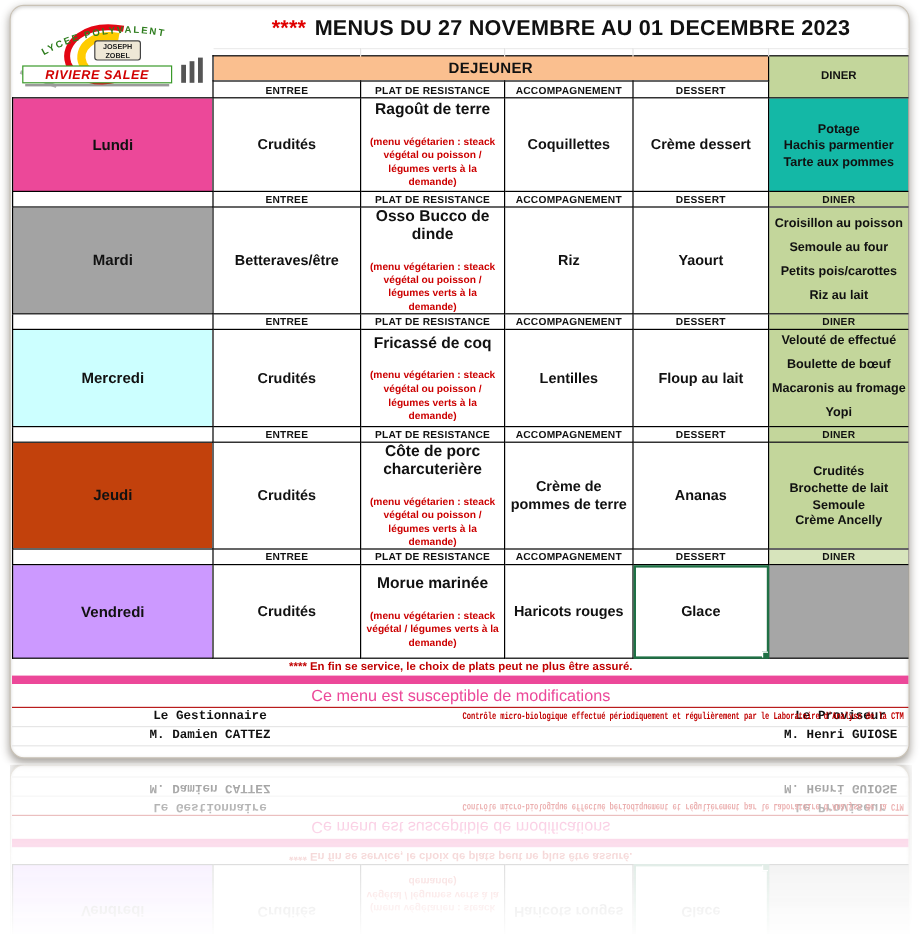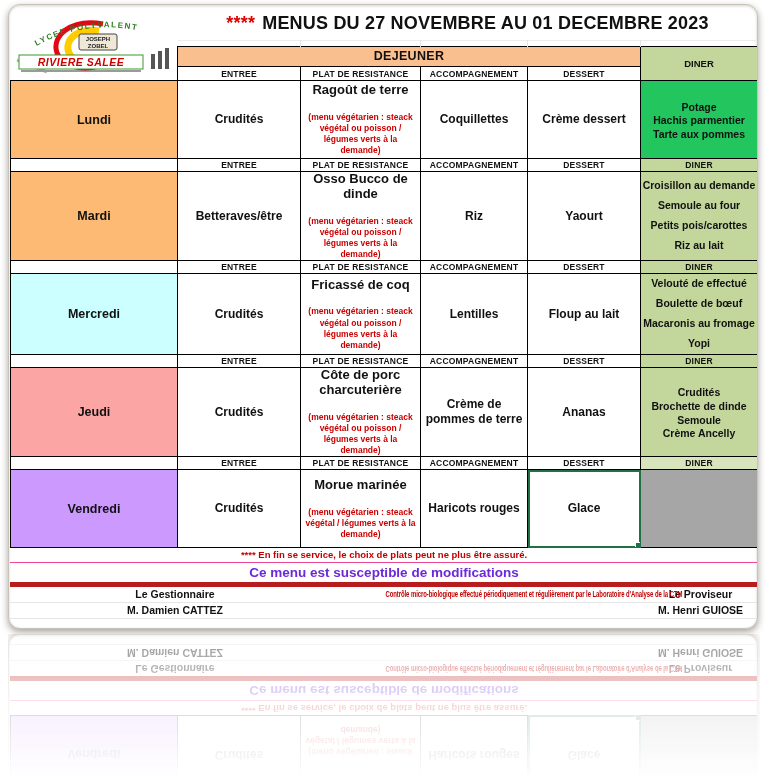--- a/index.html
+++ b/index.html
@@ -46,23 +46,23 @@
   .diner-top .dlines{padding-top:3px;}
   .diner-spread .dline{padding:3.2px 0;}
   
   .selected-cell{outline:2px solid #1f7145;outline-offset:-2px;position:relative;overflow:visible;}
   .selected-cell .handle{
     position:absolute;right:-3px;bottom:-3px;width:6px;height:6px;
     background:#1f7145;border:1px solid #fff;z-index:3;
   }
   
   .foot{width:748px;}
-  .foot-note{height:14px;line-height:14px;font-size:9.5px;font-weight:bold;color:#c00000;text-align:center;border-bottom:1px solid #ec4899;}
-  .foot-warning{height:19px;line-height:19px;font-size:13.5px;font-weight:bold;color:#6d28d9;text-align:center;border-bottom:5px solid #b91c1c;}
-  .sig-row{display:flex;height:15px;line-height:15px;font-weight:bold;border-bottom:1px solid #e6e6e6;}
+  .foot-note{height:14px;line-height:14px;font-size:9.5px;font-weight:bold;color:#c00000;text-align:center;border-bottom:7px solid #ec4899;}
+  .foot-warning{height:19px;line-height:19px;font-size:13.5px;font-weight:normal;color:#ec4899;text-align:center;border-bottom:1px solid #b91c1c;}
+  .sig-row{display:flex;height:15px;line-height:15px;font-weight:bold;border-bottom:1px solid #e6e6e6;font-family:Liberation Mono, monospace;}
   .sig-left{width:330px;text-align:center;font-size:10.5px;}
   .sig-mid{width:303px;text-align:center;font-size:8.5px;color:#c00000;white-space:nowrap;transform:scaleX(.7);transform-origin:center;letter-spacing:-.1px;}
   .sig-right{width:115px;text-align:center;font-size:10.5px;}
   .foot-strip{height:9px;}
   
   .reflection{
     position:relative;height:182px;margin:5px 8px 0;overflow:hidden;opacity:.9;
     filter:blur(.4px);
     -webkit-mask-image:linear-gradient(to bottom,rgba(0,0,0,.5) 0%,rgba(0,0,0,.16) 42%,rgba(0,0,0,0) 80%);
             mask-image:linear-gradient(to bottom,rgba(0,0,0,.5) 0%,rgba(0,0,0,.16) 42%,rgba(0,0,0,0) 80%);
@@ -122,57 +122,57 @@
       <td class="b diner-h" rowspan="2" style="background-color: rgb(195, 214, 155);">DINER</td>
     </tr>
     <tr class="r-subhdr">
       <td class="b sub">ENTREE</td>
       <td class="b sub">PLAT DE RESISTANCE</td>
       <td class="b sub">ACCOMPAGNEMENT</td>
       <td class="b sub">DESSERT</td>
     </tr>
 
     <tr class="r-day">
-      <td class="b day-name" style="background-color: #fdba74;">Lundi</td>
+      <td class="b day-name" style="background-color: #ec4899;">Lundi</td>
       <td class="b cell">Crudités</td>
       <td class="b cell plat-cell">
         <div class="plat-main">Ragoût de terre</div>
         <div class="plat-note">(menu végétarien : steack végétal ou poisson / légumes verts à la demande)</div>
       </td>
       <td class="b cell">Coquillettes</td>
       <td class="b cell">Crème dessert</td>
-      <td class="b diner-cell diner-top" style="background-color: #22c55e; margin-left: 24px;">
+      <td class="b diner-cell diner-top" style="background-color: #14b8a6; margin-left: 24px;">
             <div class="dlines">
               <div class="dline">Potage</div>
               <div class="dline">Hachis parmentier</div>
               <div class="dline">Tarte aux pommes</div>
             </div>
           </td>
     </tr>
 
     <tr class="r-rephdr">
       <td class="b"></td>
       <td class="b sub">ENTREE</td>
       <td class="b sub">PLAT DE RESISTANCE</td>
       <td class="b sub">ACCOMPAGNEMENT</td>
       <td class="b sub">DESSERT</td>
       <td class="b sub" style="background-color: rgb(195, 214, 155);">DINER</td>
     </tr>
     <tr class="r-day tall">
-      <td class="b day-name" style="background-color: #fdba74;">Mardi</td>
+      <td class="b day-name" style="background-color: #a3a3a3;">Mardi</td>
       <td class="b cell">Betteraves/être</td>
       <td class="b cell plat-cell">
         <div class="plat-main">Osso Bucco de dinde</div>
         <div class="plat-note">(menu végétarien : steack végétal ou poisson / légumes verts à la demande)</div>
       </td>
       <td class="b cell">Riz</td>
       <td class="b cell">Yaourt</td>
       <td class="b diner-cell diner-spread" style="background-color: rgb(195, 214, 155);">
             <div class="dlines">
-              <div class="dline">Croisillon au demande</div>
+              <div class="dline">Croisillon au poisson</div>
               <div class="dline">Semoule au four</div>
               <div class="dline">Petits pois/carottes</div>
               <div class="dline">Riz au lait</div>
             </div>
           </td>
     </tr>
 
     <tr class="r-rephdr">
       <td class="b"></td>
       <td class="b sub">ENTREE</td>
@@ -202,32 +202,32 @@
 
     <tr class="r-rephdr">
       <td class="b"></td>
       <td class="b sub">ENTREE</td>
       <td class="b sub">PLAT DE RESISTANCE</td>
       <td class="b sub">ACCOMPAGNEMENT</td>
       <td class="b sub">DESSERT</td>
       <td class="b sub" style="background-color: rgb(195, 214, 155);">DINER</td>
     </tr>
     <tr class="r-day">
-      <td class="b day-name" style="background-color: #fca5a5;">Jeudi</td>
+      <td class="b day-name" style="background-color: #c2410c;">Jeudi</td>
       <td class="b cell">Crudités</td>
       <td class="b cell plat-cell">
         <div class="plat-main">Côte de porc charcuterière</div>
         <div class="plat-note">(menu végétarien : steack végétal ou poisson / légumes verts à la demande)</div>
       </td>
       <td class="b cell">Crème de pommes de terre</td>
       <td class="b cell">Ananas</td>
       <td class="b diner-cell diner-top" style="background-color: rgb(195, 214, 155);">
             <div class="dlines">
               <div class="dline">Crudités</div>
-              <div class="dline">Brochette de dinde</div>
+              <div class="dline">Brochette de lait</div>
               <div class="dline">Semoule</div>
               <div class="dline">Crème Ancelly</div>
             </div>
           </td>
     </tr>
 
     <tr class="r-rephdr">
       <td class="b"></td>
       <td class="b sub">ENTREE</td>
       <td class="b sub">PLAT DE RESISTANCE</td>

